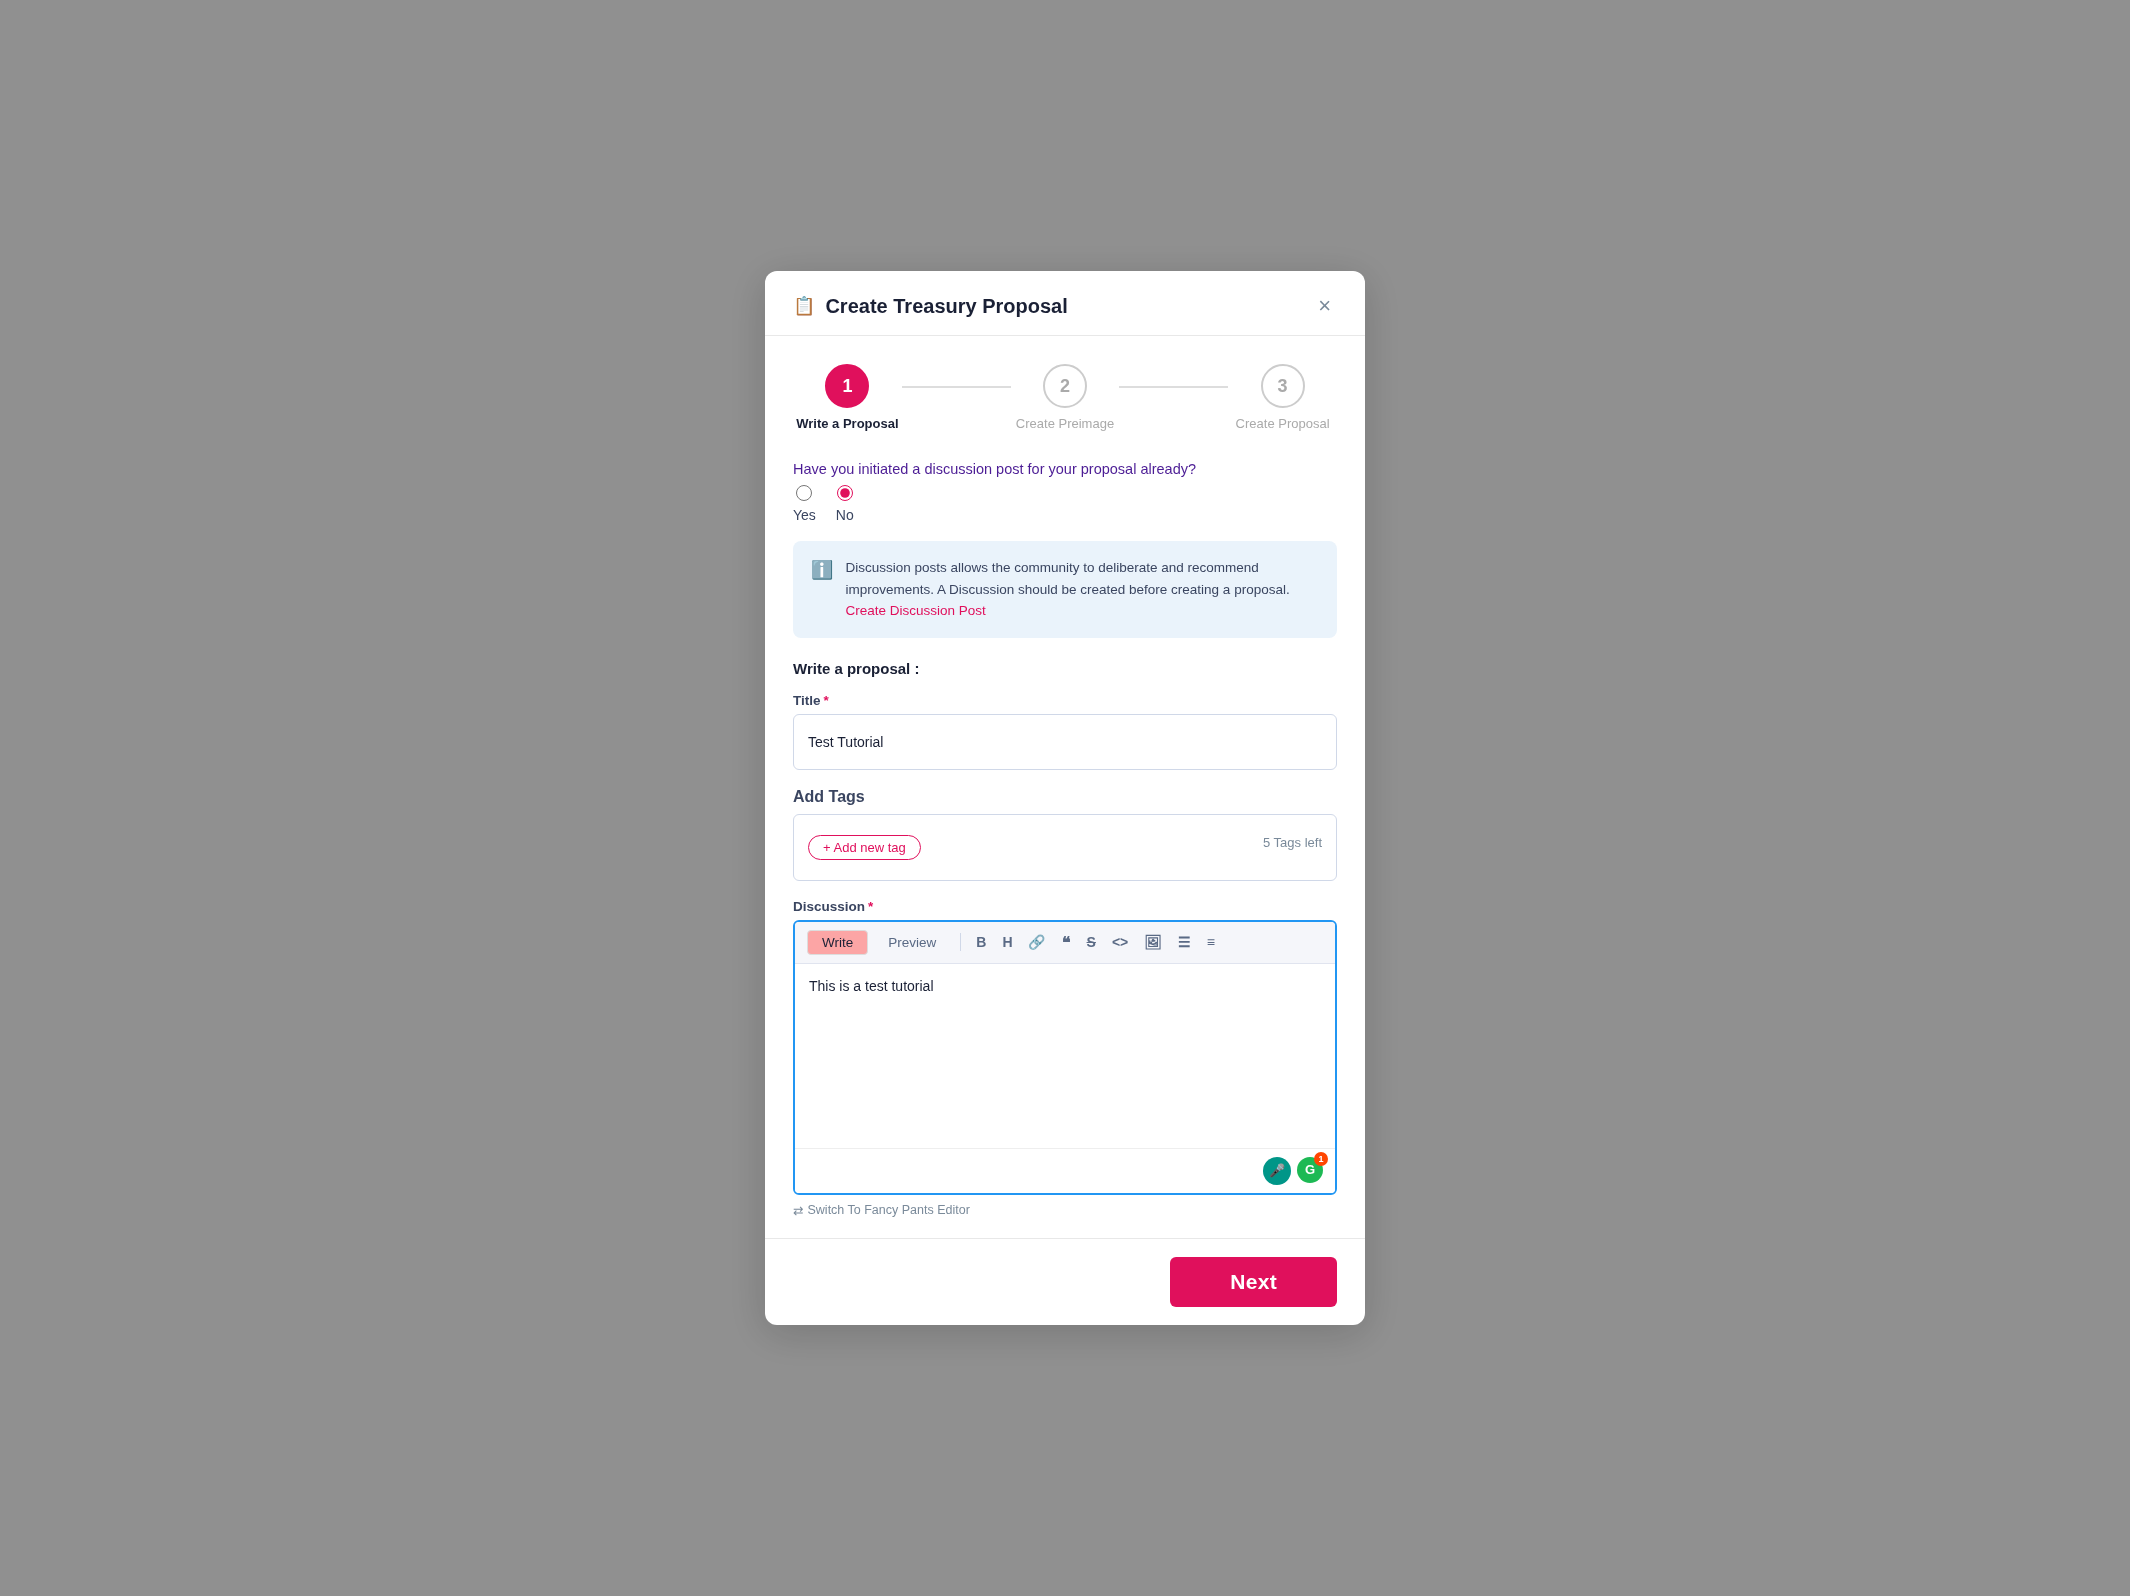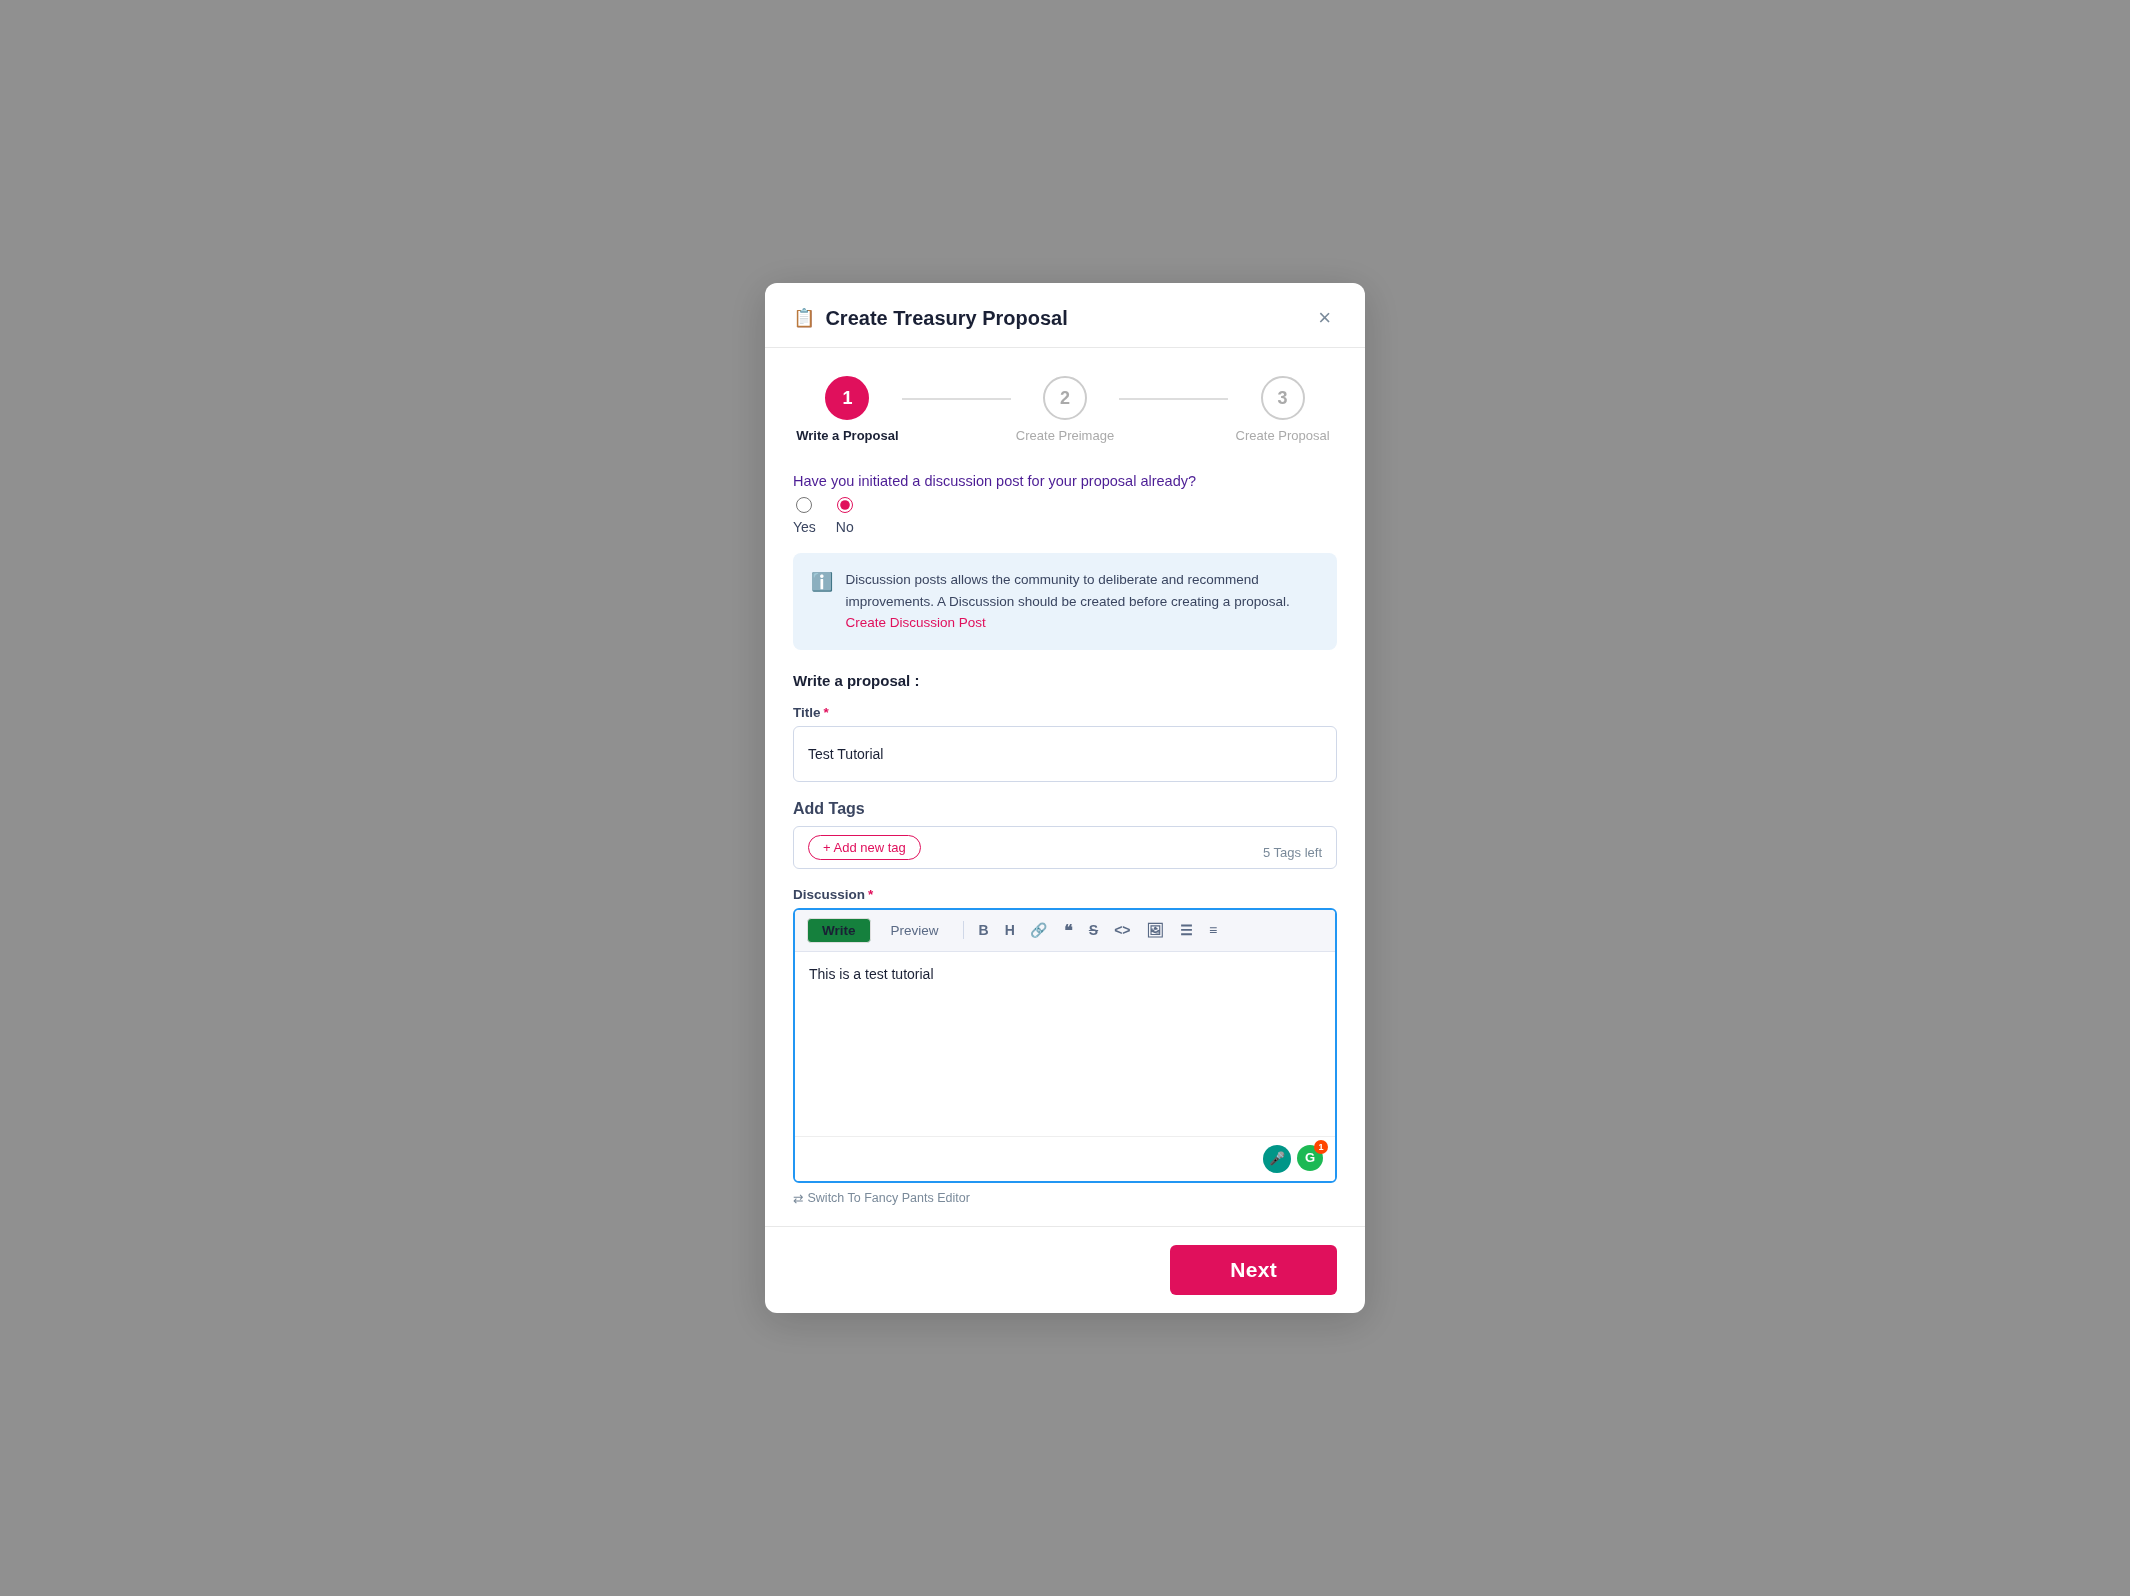--- a/index.html
+++ b/index.html
@@ -200,25 +200,25 @@
     }
     
     .tags-label {
       font-size: 16px;
       font-weight: 600;
       color: #3a4560;
       margin-bottom: 8px;
     }
     .tags-row {
       display: flex;
-      align-items: flex-end;
+      align-items: flex-start;
       justify-content: space-between;
       border: 1.5px solid #d0d8e8;
       border-radius: 6px;
-      padding: 8px 14px;
+      padding: 20px 14px;
       margin-bottom: 18px;
     }
     .add-tag-btn {
       background: none;
       border: 1.5px solid #e0105c;
       color: #e0105c;
       border-radius: 20px;
       padding: 4px 14px;
       font-size: 13px;
       cursor: pointer;
@@ -250,23 +250,23 @@
       padding: 4px 14px;
       border-radius: 4px;
       font-size: 13.5px;
       font-weight: 500;
       cursor: pointer;
       border: none;
       background: none;
       color: #5a6a85;
     }
     .toolbar-tab.active {
-      background: #15803d;
-      color: #1a2035;
-      font-weight: 700;
+      background: #fca5a5;
+      color: #1a2035;
+      font-weight: 400;
       border: 1px solid #ddd;
     }
     .toolbar-sep {
       width: 1px;
       height: 18px;
       background: #d0d8e8;
       margin: 0 4px;
     }
     .toolbar-btn {
       background: none;

